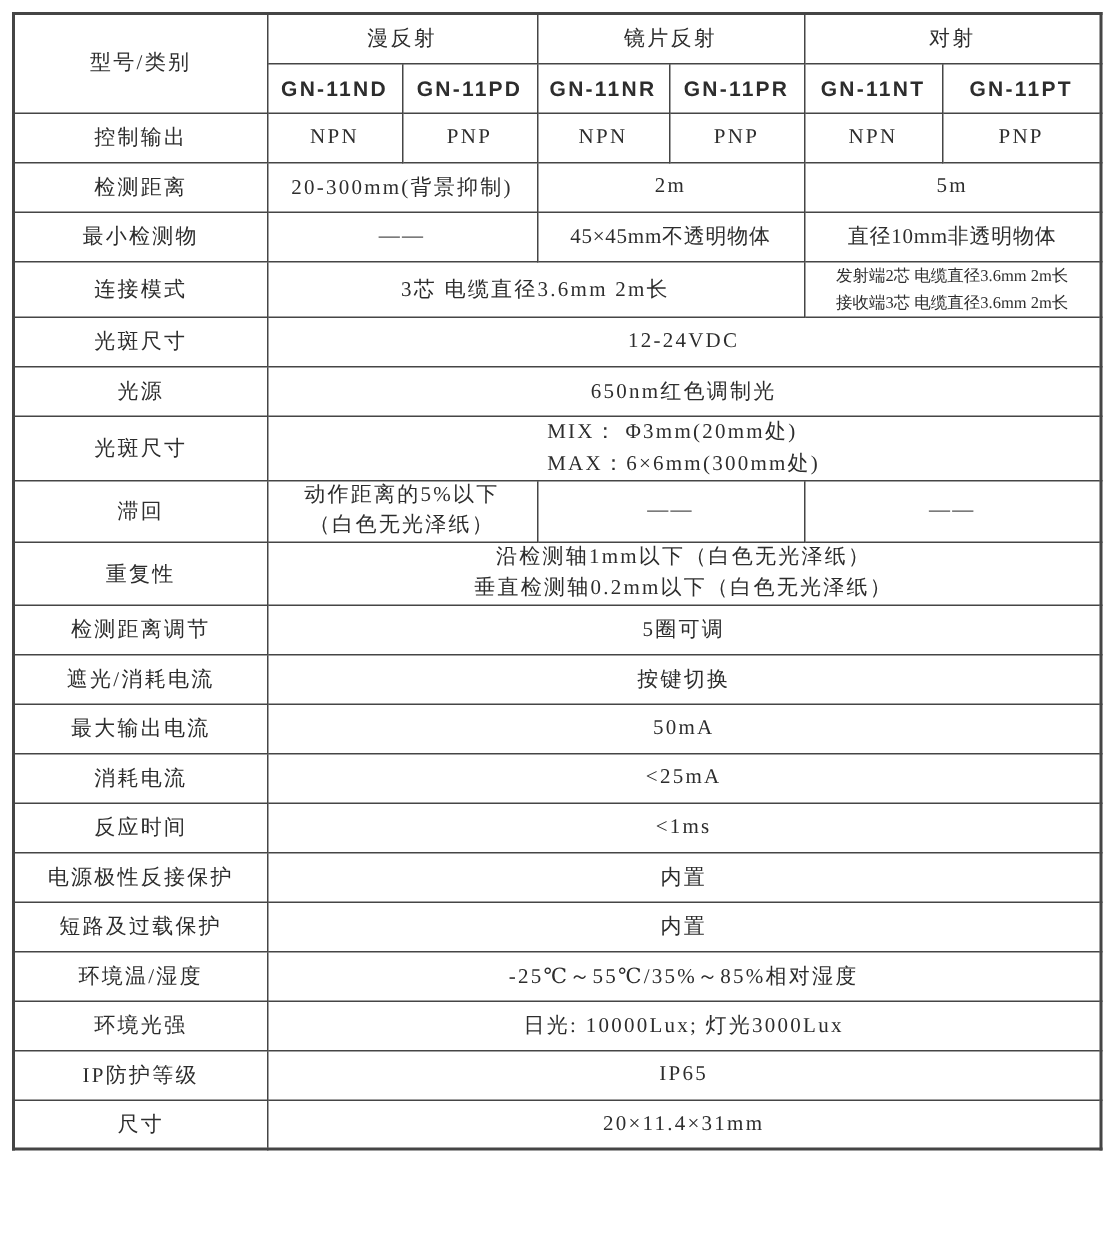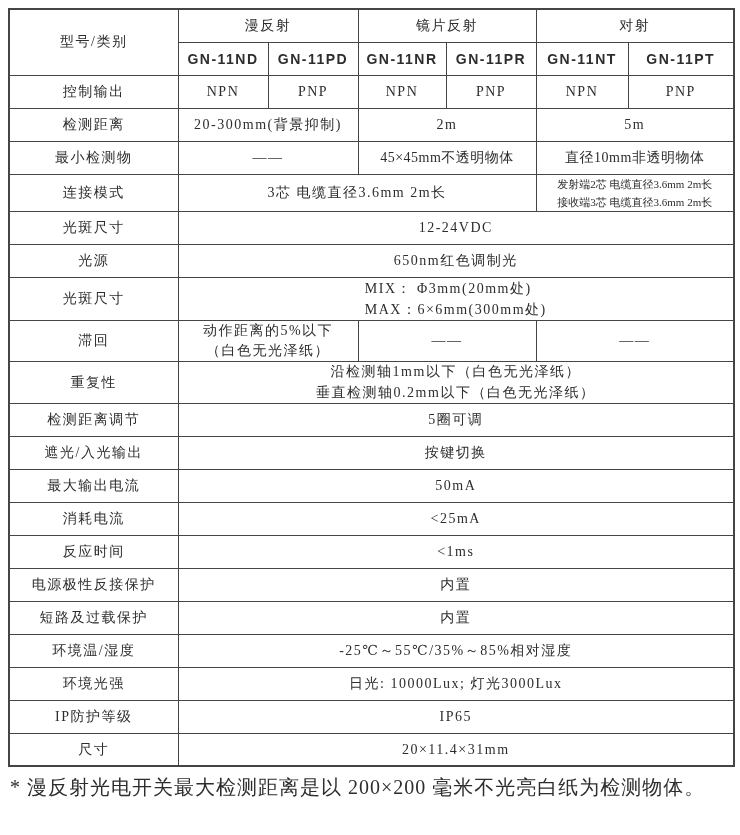--- a/index.html
+++ b/index.html
@@ -185,21 +185,21 @@
           <div>垂直检测轴0.2mm以下（白色无光泽纸）</div>
         </td>
       </tr>
 
       <tr>
         <td class="lbl">检测距离调节</td>
         <td colspan="6">5圈可调</td>
       </tr>
 
       <tr>
-        <td class="lbl">遮光/入光输出</td>
+        <td class="lbl">遮光/消耗电流</td>
         <td colspan="6">按键切换</td>
       </tr>
 
       <tr>
         <td class="lbl">最大输出电流</td>
         <td colspan="6">50mA</td>
       </tr>
 
       <tr>
         <td class="lbl">消耗电流</td>
@@ -236,14 +236,13 @@
         <td colspan="6">IP65</td>
       </tr>
 
       <tr class="r35">
         <td class="lbl">尺寸</td>
         <td colspan="6">20×11.4×31mm</td>
       </tr>
     </tbody>
   </table>
 
-  <div class="footnote">* 漫反射光电开关最大检测距离是以 200×200 毫米不光亮白纸为检测物体。</div>
 </div>
 
 </body></html>

